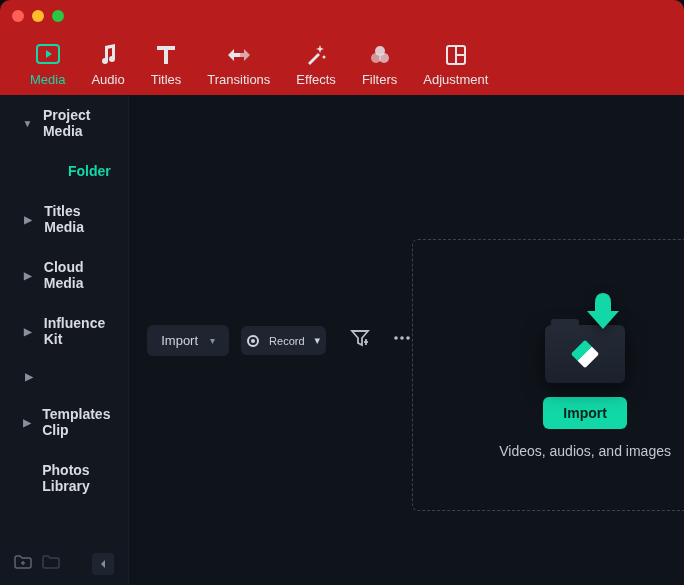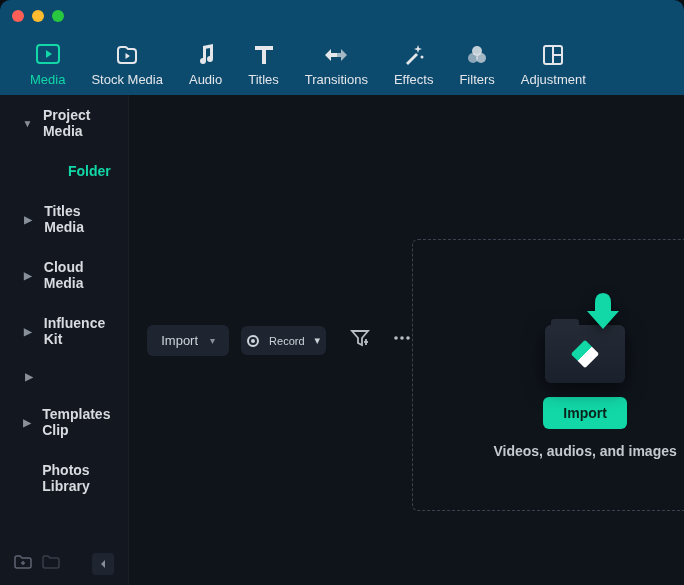--- a/index.html
+++ b/index.html
@@ -1,17 +1,17 @@
 <!DOCTYPE html>
 <html><head>
 <meta charset="utf-8">
 <style>
 * { margin: 0; padding: 0; box-sizing: border-box; font-family: -apple-system, BlinkMacSystemFont, "Segoe UI", Arial, sans-serif; }
 body { background: #0a0d12; width: 684px; height: 585px; overflow: hidden; color: #b8bcc4; }
-.window { background: #0c4a6e; border-radius: 10px; width: 100%; height: 100%; display: flex; flex-direction: column; }
+.window { background: #b91c1c; border-radius: 10px; width: 100%; height: 100%; display: flex; flex-direction: column; }
 .titlebar { height: 32px; display: flex; align-items: center; padding: 0 12px; gap: 8px; }
 .tl-dot { width: 12px; height: 12px; border-radius: 50%; }
 .tl-red { background: #ff5f57; }
 .tl-yellow { background: #febc2e; }
 .tl-green { background: #28c840; }
 .toolbar { display: flex; align-items: flex-start; padding: 10px 30px 8px 30px; gap: 26px; }
 .tool-item { display: flex; flex-direction: column; align-items: center; gap: 4px; cursor: pointer; }
 .tool-icon { width: 26px; height: 26px; display: flex; align-items: center; justify-content: center; color: #e4e6ea; }
 .tool-label { font-size: 13px; color: #e4e6ea; font-weight: 500; }
 .tool-item.active .tool-icon, .tool-item.active .tool-label { color: #12d7a7; }
@@ -35,50 +35,41 @@
 .rec-dot { width: 12px; height: 12px; border: 2px solid #cfd3da; border-radius: 50%; position: relative; display:flex; align-items:center; justify-content:center;}
 .rec-dot::after{content:""; width:4px; height:4px; background:#cfd3da; border-radius:50%;}
 .mainbar .spacer { flex: 1; }
 .filter-icon, .more-icon { color: #b8bcc4; cursor: pointer; }
 .dropzone { margin-top: 70px; align-self: center; width: 346px; height: 272px; border: 1.5px dashed #3a424f; border-radius: 6px; display: flex; flex-direction: column; align-items: center; justify-content: center; gap: 14px; }
 .arrow-down-icon svg { filter: drop-shadow(0 4px 6px rgba(0,0,0,0.5)); }
 .folder-graphic { width: 80px; height: 58px; background: linear-gradient(180deg, #252b36, #1b212c); border-radius: 6px; position: relative; display:flex; align-items:center; justify-content:center; box-shadow: 0 6px 20px rgba(0,0,0,0.6); }
 .folder-tab { position:absolute; top:-6px; left:6px; width:28px; height:10px; background:#252b36; border-radius:3px 3px 0 0; }
 .app-mark { width: 20px; height: 20px; transform: rotate(45deg); background: linear-gradient(90deg, #12d7a7 50%, #fff 50%); border-radius: 2px; }
 .import-btn { background: #12d7a7; color: #0a241c; border: none; padding: 8px 20px; border-radius: 6px; font-size: 14px; font-weight: 700; cursor: pointer; }
-.dz-text { color: #c4c8d0; font-size: 14px; font-weight: 700; }
+.dz-text { color: #c4c8d0; font-size: 14px; font-weight: 400; }
 </style>
 </head>
 <body>
 
 <div class="window">
   <div class="titlebar">
     <div class="tl-dot tl-red"></div>
     <div class="tl-dot tl-yellow"></div>
     <div class="tl-dot tl-green"></div>
   </div>
 
   <div class="toolbar">
     <div class="tool-item active">
       <span class="tool-icon">
         <svg width="24" height="22" viewBox="0 0 24 22" fill="none">
             <rect x="1" y="1" width="22" height="18" rx="3" stroke="currentColor" stroke-width="2"></rect>
             <polygon points="10,6 16,10 10,14" fill="currentColor"></polygon>
           </svg>
       </span>
       <span class="tool-label">Media</span>
-    </div>
-    <div class="tool-item">
-      <span class="tool-icon">
-        <svg width="24" height="22" viewBox="0 0 24 22" fill="none">
-            <path d="M3 6 Q3 3 6 3 L10 3 Q11 3 12 4 L13 5 L18 5 Q21 5 21 8 L21 16 Q21 19 18 19 L6 19 Q3 19 3 16 Z" stroke="currentColor" stroke-width="2"></path>
-            <polygon points="10.5,9 15,12 10.5,15" fill="currentColor"></polygon>
-          </svg>
-      </span>
-      <span class="tool-label">Stock Media</span>
     </div>
     <div class="tool-item">
       <span class="tool-icon">
         <svg width="22" height="24" viewBox="0 0 22 24" fill="currentColor">
             <path d="M8 3 L18 1 L18 16 A3 3 0 1 1 15 13 L15 5 L11 5.8 L11 18 A3 3 0 1 1 8 15 Z"></path>
           </svg>
       </span>
       <span class="tool-label">Audio</span>
     </div>
     <div class="tool-item">

